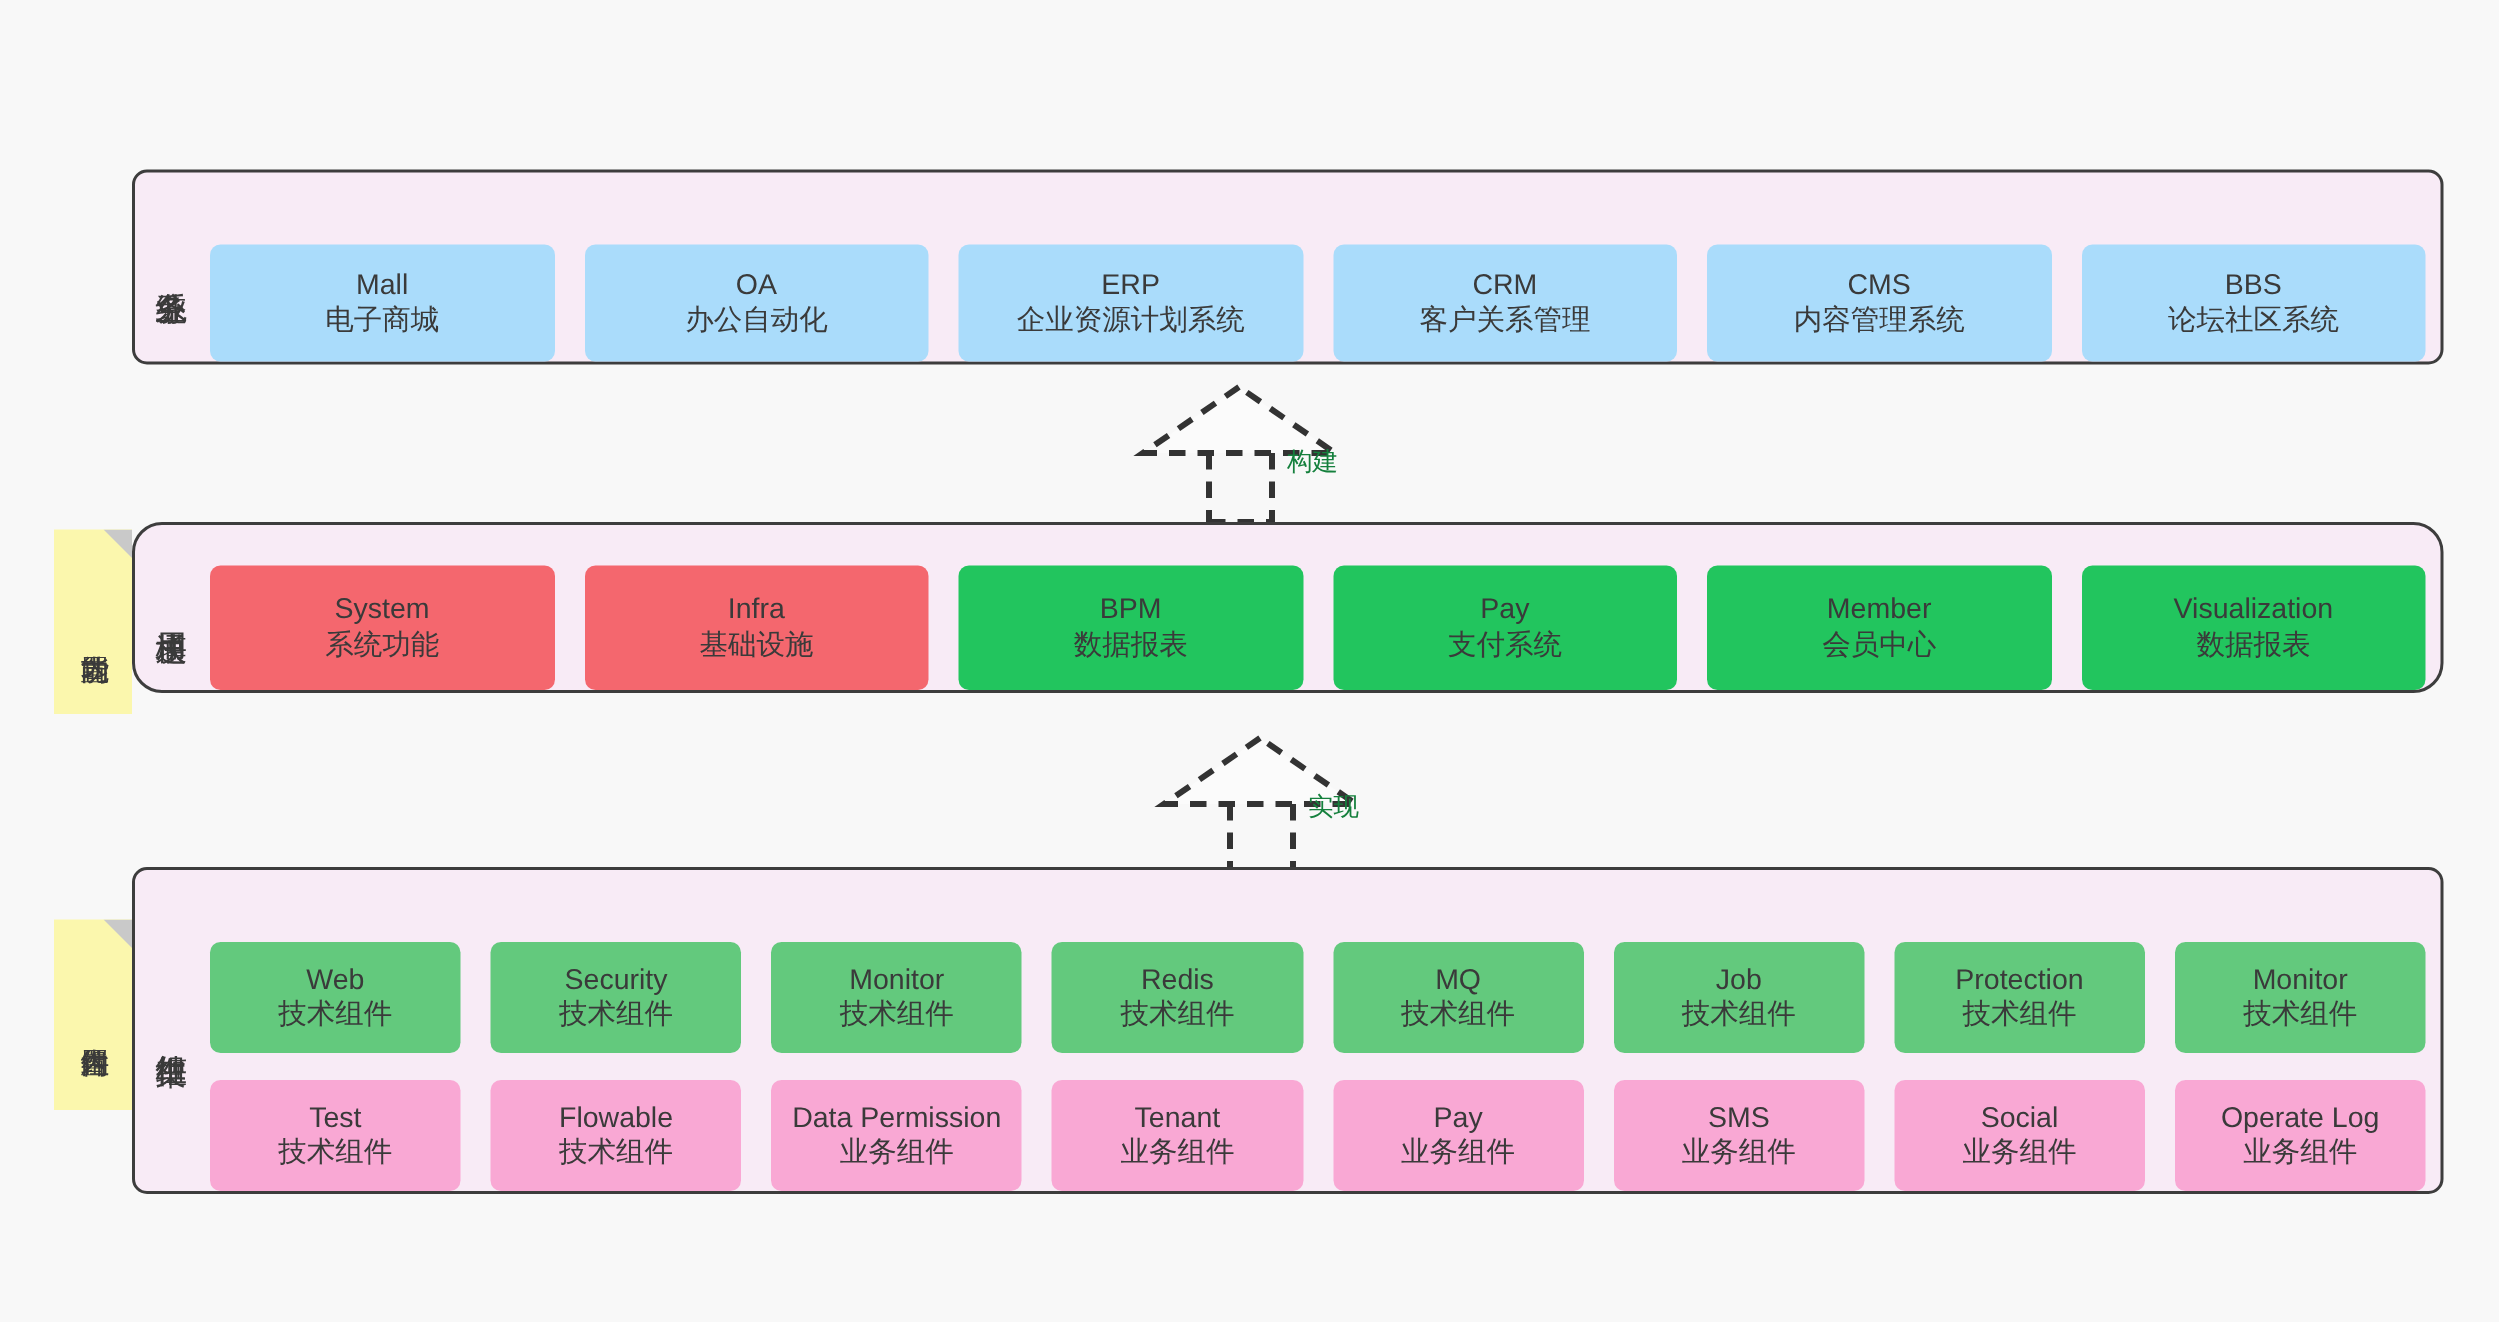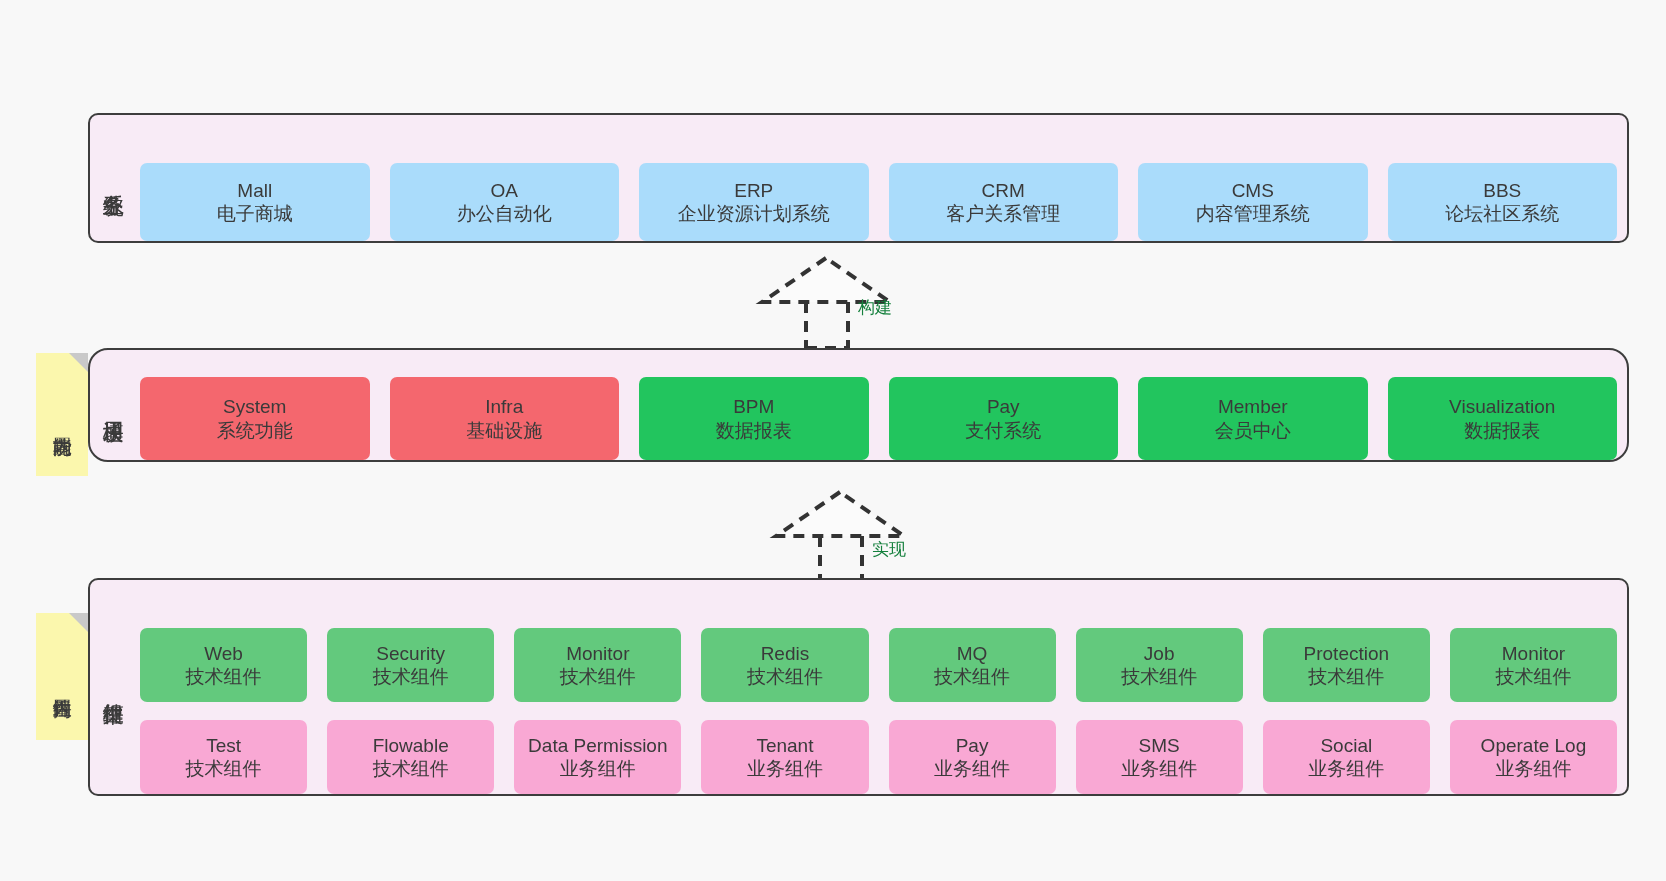--- a/index.html
+++ b/index.html
@@ -207,21 +207,21 @@
     </div>
   </div>
 
   <div class="conn" style="left:770px;top:486px;width:150px;height:96px;">
     <svg width="150" height="96" viewBox="0 0 150 96" fill="none">
       <path d="M70 6 L6 50 L134 50 Z" stroke="#333" stroke-width="4" stroke-dasharray="11 8" fill="#fbfbfb" stroke-linejoin="miter"></path>
       <path d="M50 50 L50 94" stroke="#333" stroke-width="4" stroke-dasharray="11 8"></path>
       <path d="M92 50 L92 94" stroke="#333" stroke-width="4" stroke-dasharray="11 8"></path>
       <path d="M50 94 L92 94" stroke="#333" stroke-width="4" stroke-dasharray="11 8"></path>
     </svg>
-    <div class="conn-label" style="left:54px;top:52px;">实现</div>
+    <div class="conn-label" style="left:54px;top:40px;">实现</div>
   </div>
 
   <div class="note" style="left:36px;top:613px;height:127px;">
     <span class="fold"></span>
     <span class="noteTxt">内置组件</span>
   </div>
 
   <div class="layer" id="layer3" style="left:88px;top:578px;width:1541px;height:218px;">
     <div class="layer-title">框架组件</div>
     <div class="layer-body">

